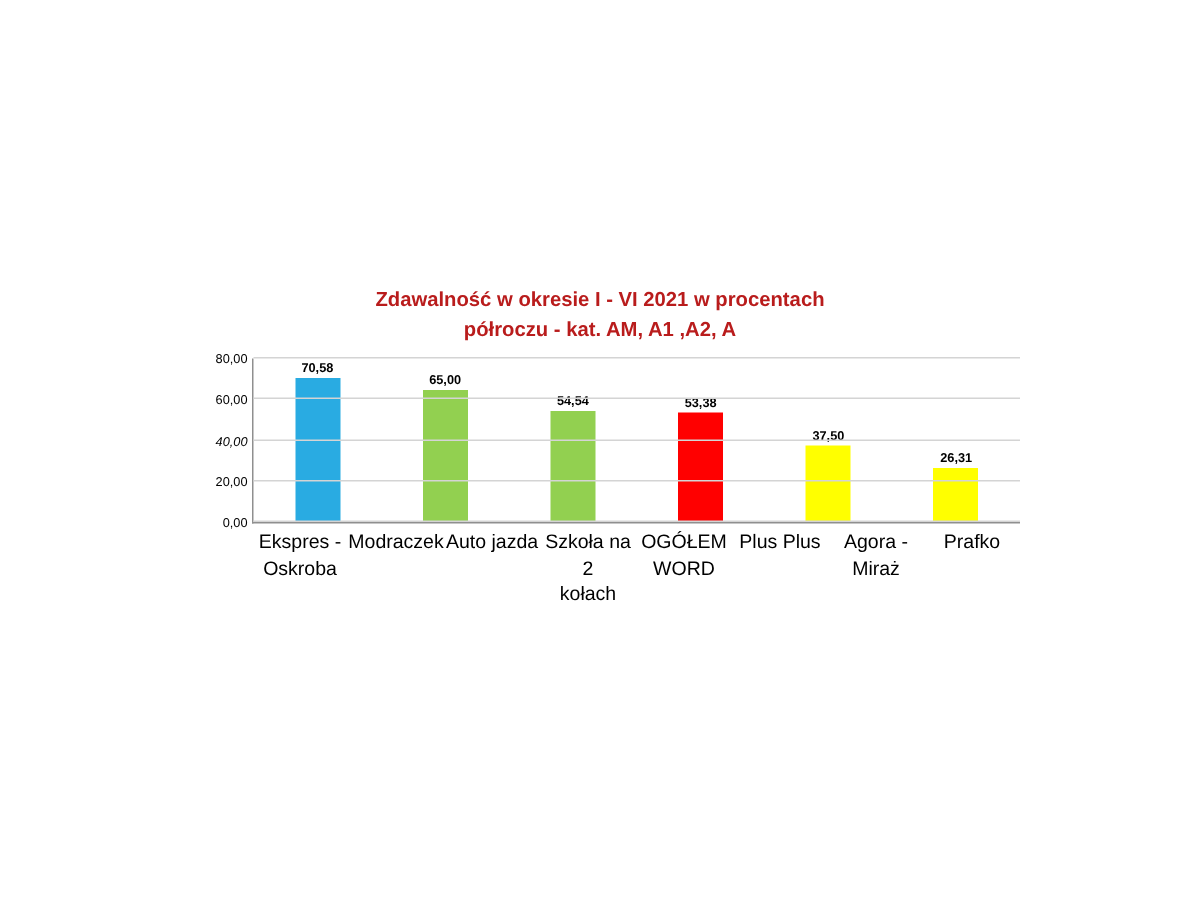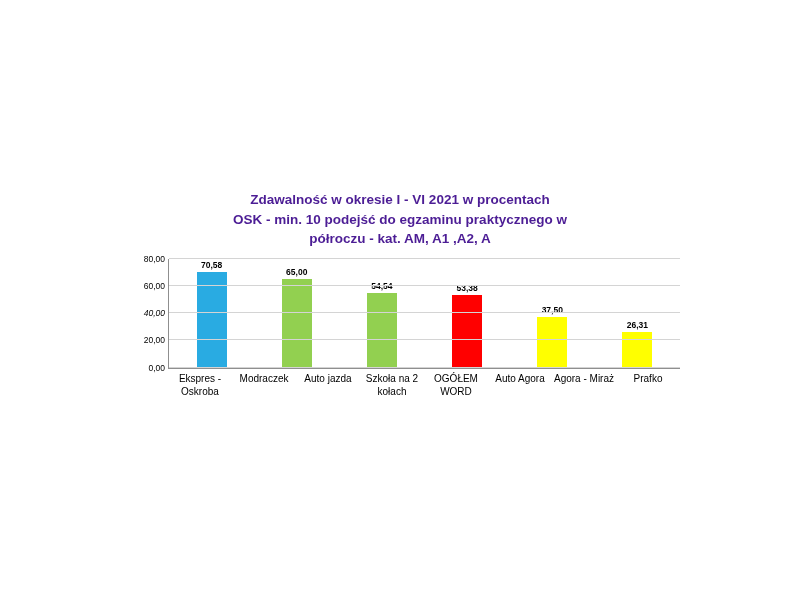--- a/index.html
+++ b/index.html
@@ -22,21 +22,21 @@
     position: absolute;
     left: 110px;
     top: 190px;
     width: 580px;
     height: 230px;
   }
   .chart-title {
     text-align: center;
     font-size: 13.5px;
     font-weight: bold;
-    color: #4c1d95;
+    color: #b91c1c;
     line-height: 1.45;
     margin: 0 auto;
     width: 430px;
   }
   .chart-title div {
     white-space: nowrap;
   }
   .plot-area {
     position: relative;
     margin-top: 10px;
@@ -97,35 +97,34 @@
   .cat-labels {
     position: relative;
     margin-left: 58px;
     margin-right: 10px;
     display: flex;
     margin-top: 3px;
   }
   .cat-label {
     flex: 1 1 0;
     text-align: center;
-    font-size: 10px;
+    font-size: 13px;
     color: #000000;
     line-height: 1.35;
     white-space: pre-line;
   }
 </style>
 </head>
 <body>
 
 <div class="slide">
   <div class="chart-block">
 
     <div class="chart-title">
       <div>Zdawalność w okresie I - VI 2021 w procentach</div>
-      <div>OSK - min. 10 podejść do egzaminu praktycznego w</div>
       <div>półroczu - kat. AM, A1 ,A2, A</div>
     </div>
 
     <div class="plot-area" id="plot-area">
       <div class="bars" id="bars">
           <div class="bar-slot">
             <div class="bar-value" style="bottom: calc(88.225% + 2px);">70,58</div>
             <div class="bar" style="height: 88.225%; background: rgb(41, 171, 226);"></div>
           </div>
           <div class="bar-slot">
@@ -168,19 +167,19 @@
 
     <div class="cat-labels" id="cat-labels">
         <div class="cat-label">Ekspres -
 Oskroba</div>
         <div class="cat-label">Modraczek</div>
         <div class="cat-label">Auto jazda</div>
         <div class="cat-label">Szkoła na 2
 kołach</div>
         <div class="cat-label">OGÓŁEM
 WORD</div>
-        <div class="cat-label">Auto Agora</div>
+        <div class="cat-label">Plus Plus</div>
         <div class="cat-label">Agora - Miraż</div>
         <div class="cat-label">Prafko</div>
       </div>
 
   </div>
 </div>
 
 </body></html>

